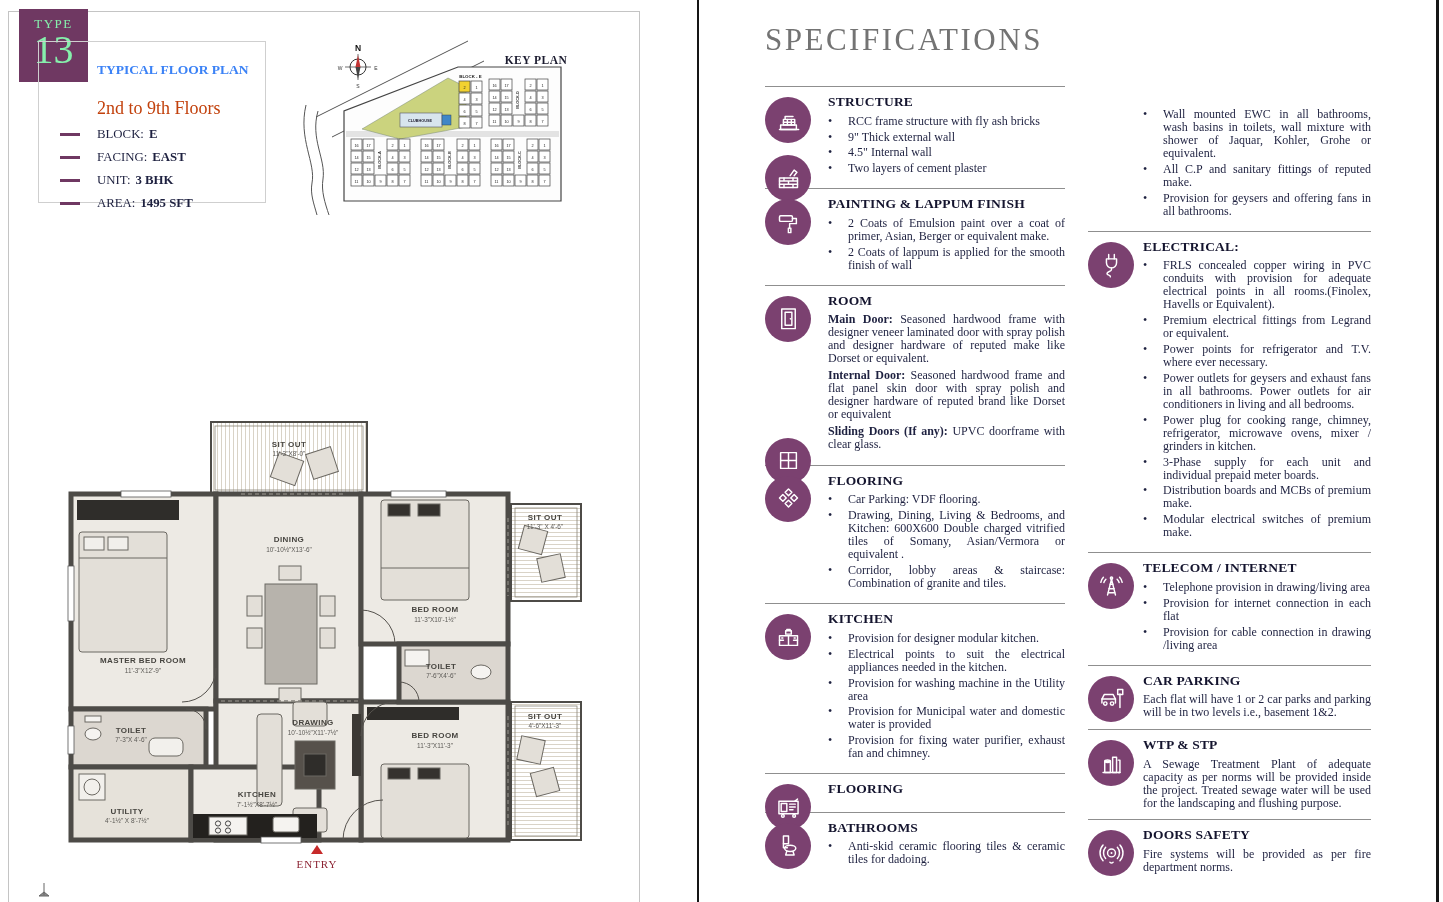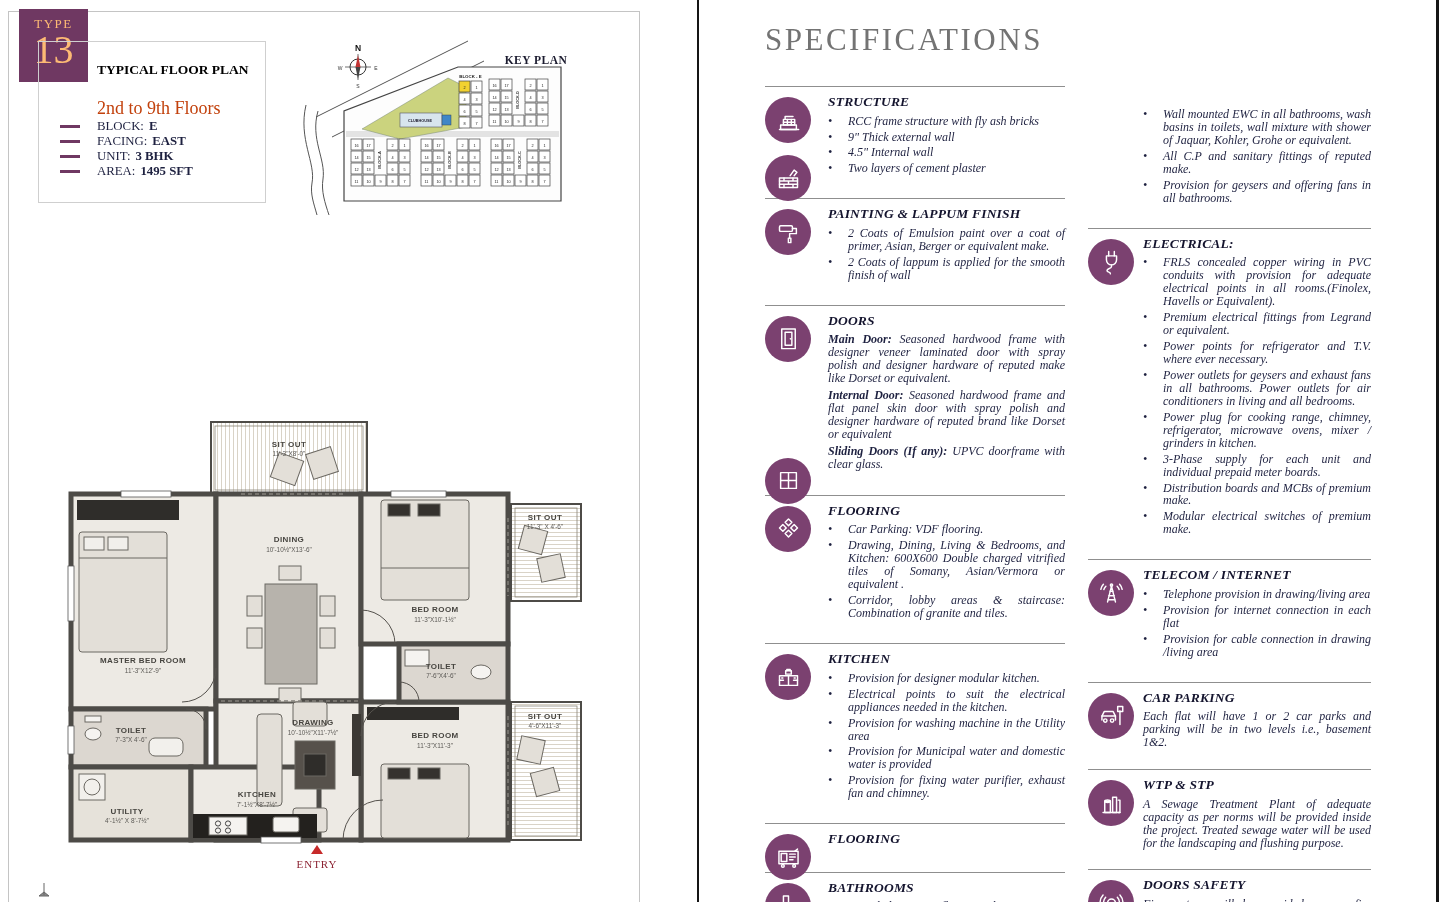--- a/index.html
+++ b/index.html
@@ -3,28 +3,28 @@
 <meta charset="utf-8">
 <style>
   html,body{margin:0;padding:0;background:#fff;}
   .sheet{position:relative;width:1443px;height:902px;background:#fff;overflow:hidden;
          font-family:"Liberation Serif",serif;color:#1e2140;}
 
   
   .left-page{position:absolute;left:8px;top:11px;width:630px;height:890px;
              border:1px solid #c4c4c4;background:#fff;}
   .type-box{position:absolute;left:10px;top:-3px;width:69px;height:73px;background:#6f3862;
-            color:#fdba74;text-align:center;}
+            color:#86efac;text-align:center;}
   .type-word{font-size:13px;letter-spacing:1.5px;margin-top:7px;}
   .type-num{font-size:40px;line-height:.92;}
   .info-box{position:absolute;left:29px;top:29px;width:228px;height:162px;border:1px solid #cfcfcf;
             box-sizing:border-box;padding:20px 0 0 21px;}
-  .info-title{font-weight:bold;font-size:13.5px;margin-left:37px;color:#000000;}
+  .info-title{font-weight:bold;font-size:13.5px;margin-left:37px;color:#3b82f6;}
   .info-sub{font-size:18px;margin-left:37px;margin-top:20px;color:#c2410c;}
-  .info-row{display:flex;align-items:center;}
+  .info-row{display:flex;align-items:center;margin-top:8px;}
   .dash{width:20px;height:3px;background:#6f3862;margin-right:17px;flex:0 0 20px;}
   .info-label{font-size:12.8px;}
   .info-value{font-weight:bold;font-size:12.8px;margin-left:5px;}
 
   .keyplan{position:absolute;left:287px;top:19px;}
   .keyplan text{font-family:"Liberation Sans",sans-serif;}
   .kp-title{font-family:"Liberation Serif",serif !important;font-size:11.5px;font-weight:bold;
             fill:#1c1c30;letter-spacing:.5px;text-anchor:middle;}
   .kp-n{font-size:8.5px;font-weight:bold;fill:#111;text-anchor:middle;}
   .kp-dir{font-size:5px;fill:#333;text-anchor:middle;}
@@ -43,21 +43,21 @@
 
   
   .page-divider{position:absolute;left:697px;top:0;width:2px;height:902px;background:#151515;}
   .right-edge{position:absolute;left:1436px;top:0;width:3px;height:902px;background:#151515;}
   .right-page{position:absolute;left:703px;top:0;width:733px;height:902px;}
   .spec-title{position:absolute;left:62px;top:22px;margin:0;font-weight:normal;
               font-size:31px;letter-spacing:2.5px;color:#737373;}
   .col{position:absolute;font-size:12px;line-height:1.08;}
   .col-left{left:62px;top:86px;width:300px;border-top:1px solid #8f8f8f;}
   .col-right{left:385px;top:100px;width:283px;}
-  .spec-section{position:relative;padding:8px 0 20px;border-bottom:1px solid #8f8f8f;font-style:italic;}
+  .spec-section{position:relative;padding:8px 0 10px;border-bottom:1px solid #8f8f8f;}
   .spec-section:last-child{border-bottom:none;}
   .sec-body{margin-left:63px;}
   .col-right .sec-body{margin-left:55px;}
   .sec-heading{margin:0 0 5px;font-size:13.5px;color:#14142e;letter-spacing:.2px;}
   .bullet{display:flex;text-align:justify;margin-bottom:3px;}
   .dot{flex:0 0 20px;}
   .para{text-align:justify;margin-bottom:4px;}
   .plain{text-align:justify;}
   .icon-col{position:absolute;left:0;top:10px;display:flex;flex-direction:column;}
   .icon-circle{width:46px;height:46px;border-radius:50%;background:#7b4170;
@@ -513,21 +513,21 @@
               </svg>
             </div>
             <div class="icon-circle" style="margin-top: 96px;">
               <svg viewBox="0 0 24 24" width="27" height="27" fill="none" stroke="#fff" stroke-width="1.3" stroke-linecap="round" stroke-linejoin="round">
                 <rect x="5" y="5" width="14" height="14"></rect>
                 <path d="M12 5v14M5 12h14"></path>
               </svg>
             </div>
           </div>
           <div class="sec-body">
-            <h3 class="sec-heading">DOORS</h3>
+            <h3 class="sec-heading">ROOM</h3>
             <div class="para"><b>Main Door:</b> Seasoned hardwood frame with designer veneer laminated door with spray polish and designer hardware of reputed make like Dorset or equivalent.</div>
             <div class="para"><b>Internal Door:</b> Seasoned hardwood frame and flat panel skin door with spray polish and designer hardware of reputed brand like Dorset or equivalent</div>
             <div class="para"><b>Sliding Doors (If any):</b> UPVC doorframe with clear glass.</div>
           </div>
         </section>
         <section class="spec-section">
           <div class="icon-col">
             <div class="icon-circle">
               <svg viewBox="0 0 24 24" width="27" height="27" fill="none" stroke="#fff" stroke-width="1.3" stroke-linecap="round" stroke-linejoin="round">
                 <path d="M12 3.5l3 3-3 3-3-3zM7 8.5l3 3-3 3-3-3zM17 8.5l3 3-3 3-3-3zM12 13.5l3 3-3 3-3-3z"></path>

